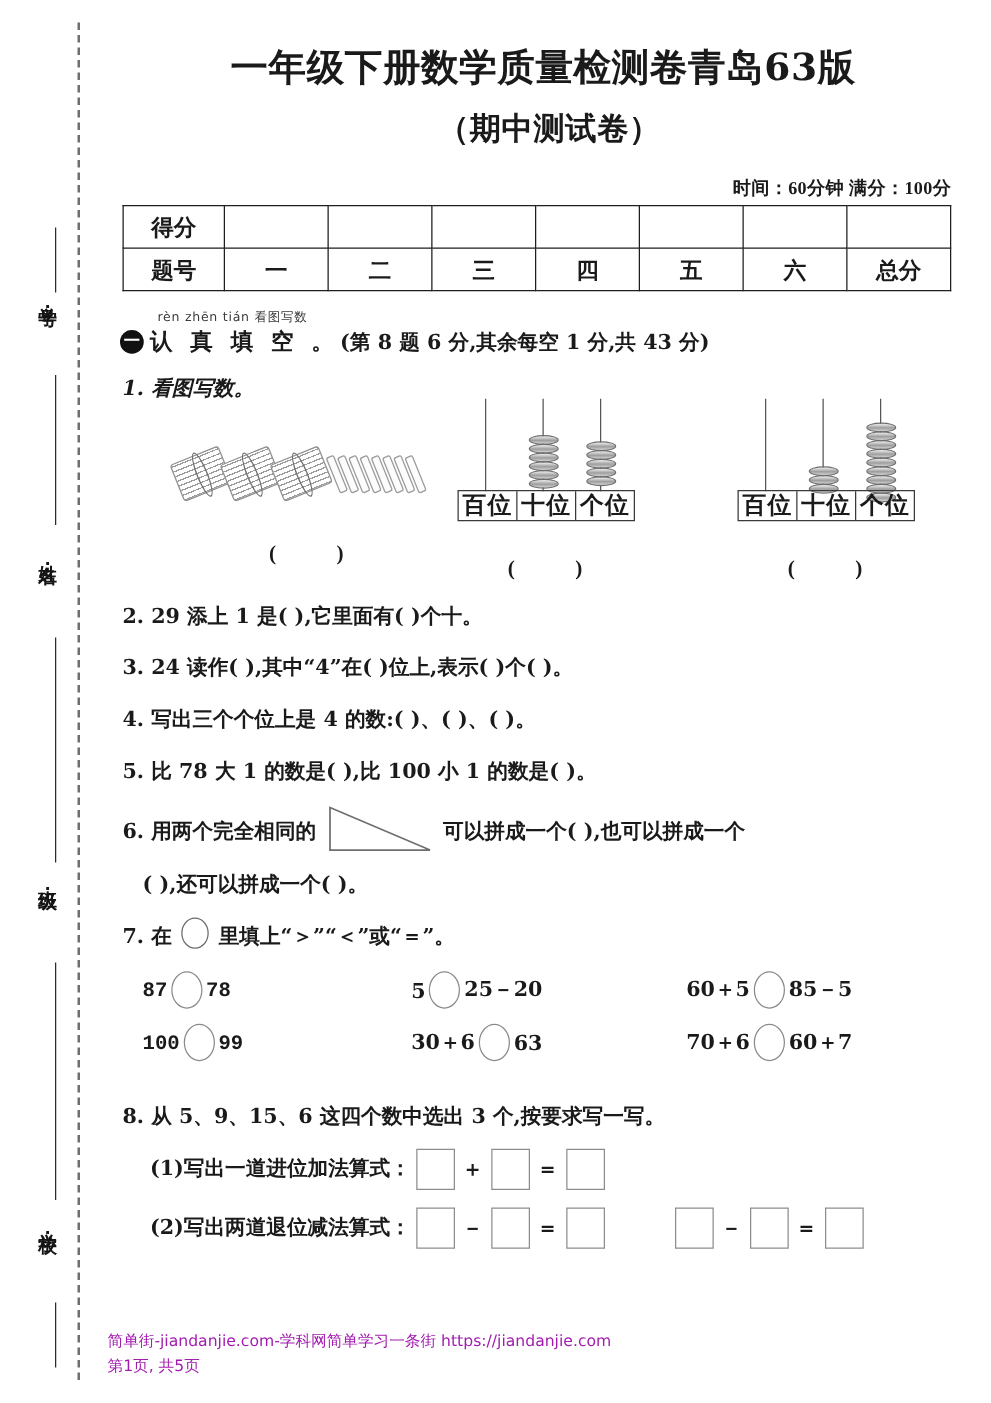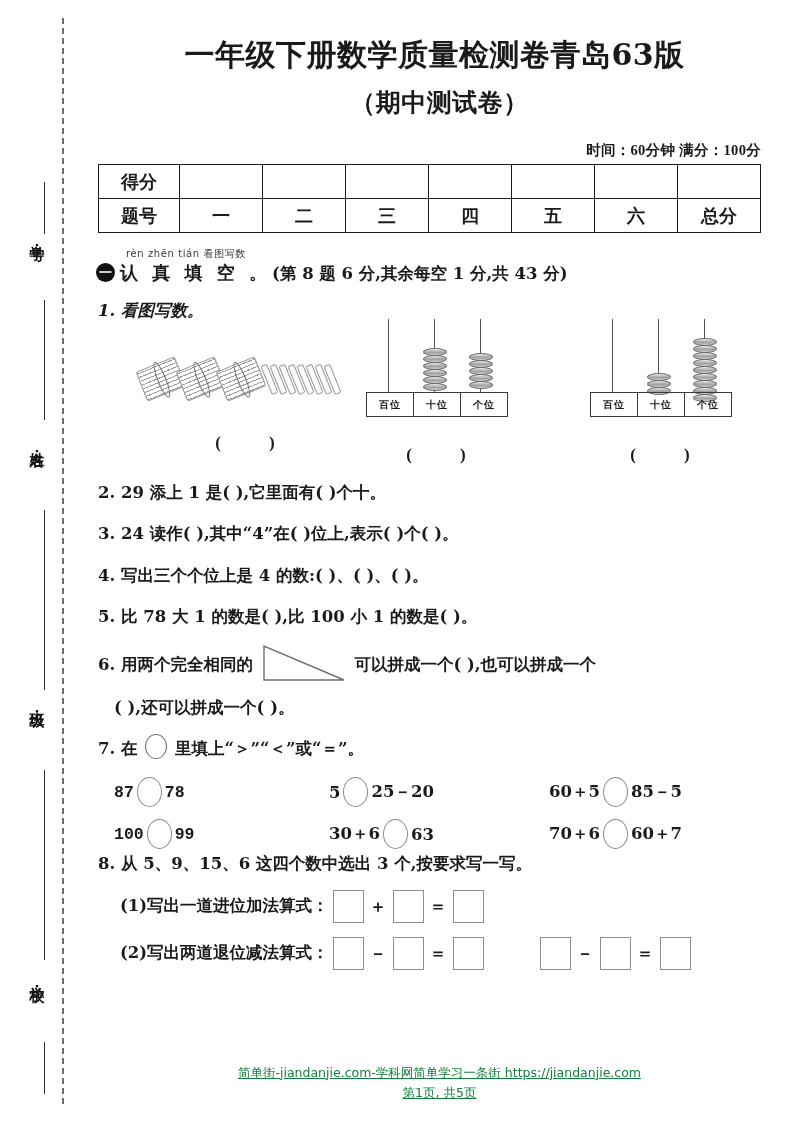--- a/index.html
+++ b/index.html
@@ -222,21 +222,21 @@
     position: absolute;
     left: 0; top: 73px;
     display: flex;
     border: 1.4px solid #3a3a3a;
   }
   .abacus-base div {
     width: 46px;
     height: 23px;
     line-height: 23px;
     text-align: center;
-    font-size: 10px;
+    font-size: 19px;
     font-weight: 600;
     border-right: 1.4px solid #3a3a3a;
     letter-spacing: 1px;
     font-family: "DejaVu Serif", "Liberation Serif", serif;
   }
   .abacus-base div:last-child { border-right: none; }
 
   
   .tri-inline {
     display: inline-block;
@@ -294,26 +294,24 @@
     margin: 0 4px;
   }
   .op { margin: 0 2px; font-size: 17px; }
   .gap { width: 48px; }
 
   
   .footer {
     position: absolute;
     left: 0; right: 0;
     bottom: 18px;
-    text-align: center;
-    color: #15803d;
+    color: #a21caf;
     font-size: 12.5px;
     font-family: "DejaVu Sans", "Liberation Sans", sans-serif;
     line-height: 1.65;
-    text-decoration: underline;
   }
 </style>
 </head>
 <body>
 
 <div class="margin-strip">
   <div class="dashed-line"></div>
 
   <div class="v-rule" style="top:182px;height:52px;"></div>
   <div class="v-label" style="top:234px;">学号：</div>
@@ -505,21 +503,21 @@
         <span>63</span>
       </div>
       <div class="cmp-cell">
         <span>70＋6</span>
         <span class="circ"></span>
         <span>60＋7</span>
       </div>
     </div>
   </div>
 
-  <div class="q" style="margin-top:0;">8. 从 5、9、15、6 这四个数中选出 3 个,按要求写一写。</div>
+  <div class="q" style="margin-top:29px;">8. 从 5、9、15、6 这四个数中选出 3 个,按要求写一写。</div>
 
   <div class="eq-line">
     <span>(1)写出一道进位加法算式：</span>
     <span class="ansbox"></span>
     <span class="op">＋</span>
     <span class="ansbox"></span>
     <span class="op">＝</span>
     <span class="ansbox"></span>
   </div>
 

